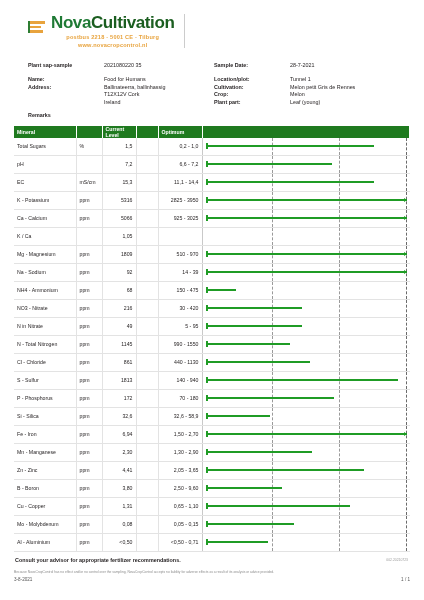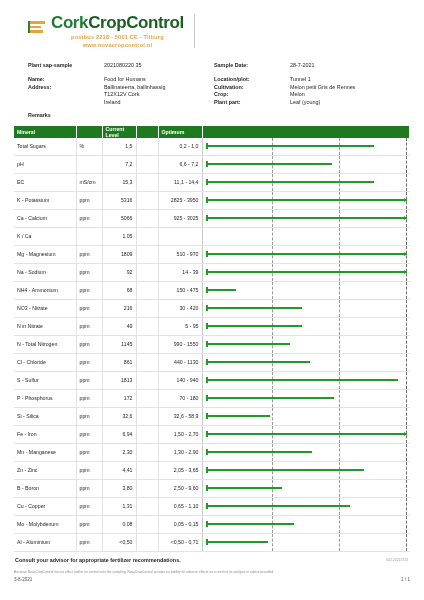--- a/index.html
+++ b/index.html
@@ -97,21 +97,21 @@
 <div class="page">
 
   <div class="logo-block">
     <div class="logo-mark">
       <i></i>
         <i></i>
         <i></i>
         <i></i>
     </div>
     <div class="logo-text">
-      <div class="logo-title"><span>Cork</span><span class="dark">CropControl</span></div>
+      <div class="logo-title"><span>Nova</span><span class="dark">Cultivation</span></div>
       <div class="logo-sub">postbus 2218  -  5001 CE  -  Tilburg</div>
       <div class="logo-url">www.novacropcontrol.nl</div>
     </div>
     <div class="logo-rule"></div>
   </div>
 
   <div class="meta">
     <div class="meta-row">
       <div class="col-l">
         <span class="k">Plant sap-sample</span>

